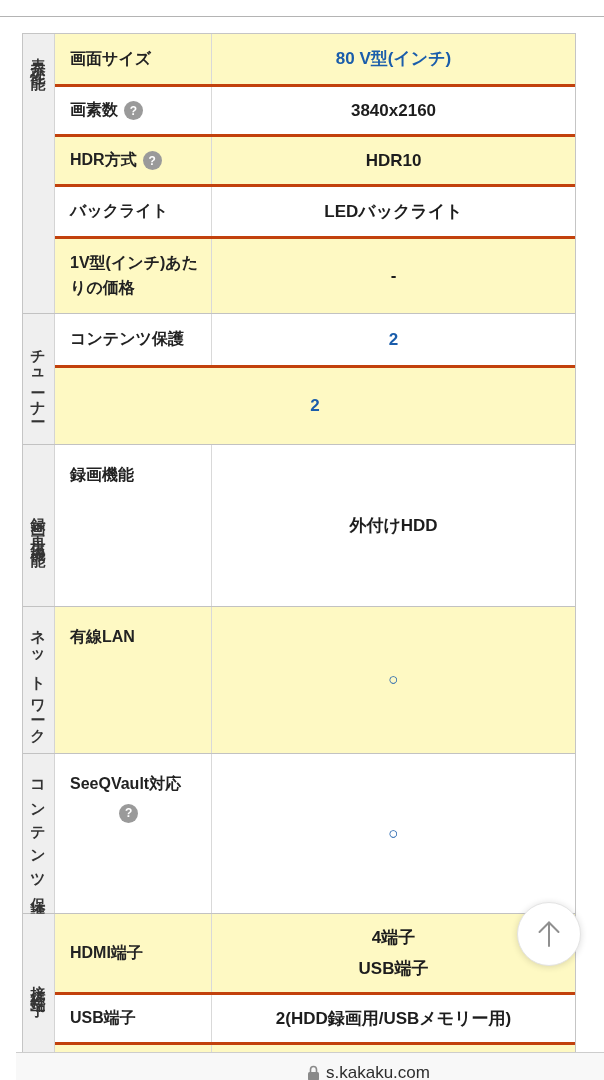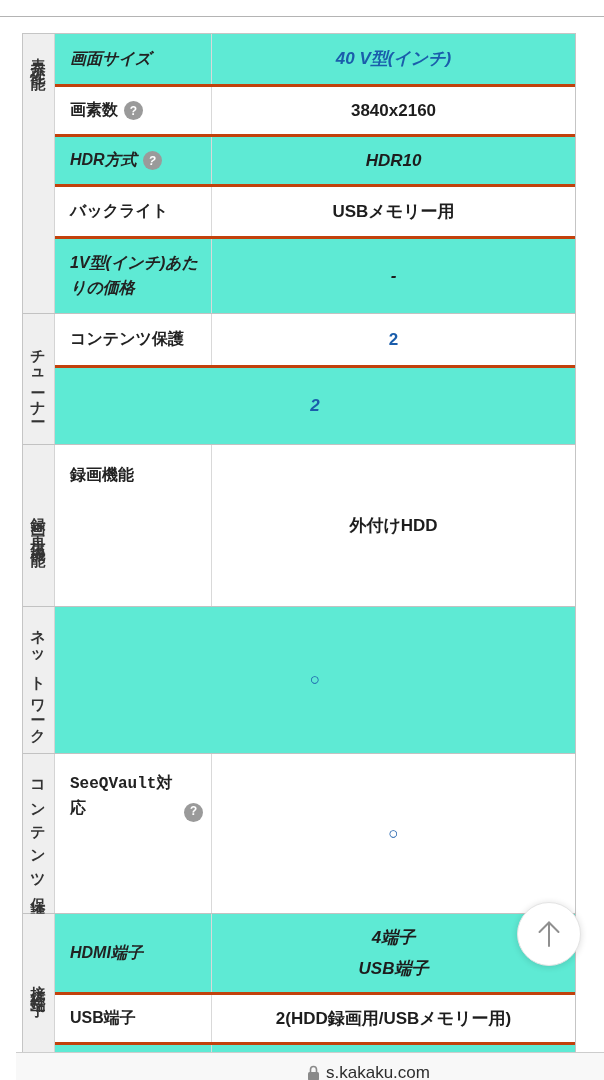--- a/index.html
+++ b/index.html
@@ -31,33 +31,33 @@
   .cat.top { justify-content:flex-start; padding-top:12px; }
   .cat-t {
     writing-mode:vertical-rl; text-orientation:mixed;
     font-size:15px; font-weight:600; color:#333; letter-spacing:6px;
     line-height:1;
   }
 
   .rows { flex:1; display:flex; flex-direction:column; }
   .row { display:flex; }
   .row + .row { border-top:3px solid #c2410c; }
-  .row.bg-g { background:#5eead4;font-style:italic; }
+  .row.bg-g { background:#fef9c3; }
   .row.bg-w { background:#ffffff; }
 
   .spec {
     width:157px; flex:0 0 157px; border-right:1px solid #d9d9d9;
     display:flex; align-items:center; padding:8px 8px 8px 15px;
   }
   .row.tall .spec { align-items:flex-start; padding-top:18px; }
   .spec-t {
     font-size:16px; font-weight:600; color:#222; line-height:1.55;
     word-break:break-word;
   }
-  .spec-col { display:flex; flex-direction:row; align-items:flex-end;font-family:Liberation Mono, monospace; }
+  .spec-col { display:flex; flex-direction:column; align-items:center; }
   .spec-col .help { margin:7px 0 0 6px; }
 
   .help {
     display:inline-flex; align-items:center; justify-content:center;
     width:19px; height:19px; border-radius:50%;
     background:#9a9a9a; color:#fff; font-size:12px; font-weight:700;
     margin-left:6px; vertical-align:-3px; flex:0 0 auto;
   }
 
   .val {
@@ -106,21 +106,21 @@
   <div class="section">
     <div class="cat top">
       <span class="cat-t">表示性能</span>
     </div>
     <div class="rows">
       <div class="row bg-g h50">
         <div class="spec">
           <span class="spec-t">画面サイズ</span>
         </div>
         <div class="val">
-          <span class="v link">40 V型(インチ)</span>
+          <span class="v link">80 V型(インチ)</span>
         </div>
       </div>
       <div class="row bg-w h50">
         <div class="spec">
           <span class="spec-t">画素数</span>
           <span class="help">?</span>
         </div>
         <div class="val">
           <span class="v">3840x2160</span>
         </div>
@@ -132,21 +132,21 @@
         </div>
         <div class="val">
           <span class="v">HDR10</span>
         </div>
       </div>
       <div class="row bg-w h52">
         <div class="spec">
           <span class="spec-t">バックライト</span>
         </div>
         <div class="val">
-          <span class="v">USBメモリー用</span>
+          <span class="v">LEDバックライト</span>
         </div>
       </div>
       <div class="row bg-g h77">
         <div class="spec">
           <span class="spec-t">1V型(インチ)あたりの価格</span>
         </div>
         <div class="val">
           <span class="v">-</span>
         </div>
       </div>
@@ -189,20 +189,23 @@
       </div>
     </div>
   </div>
 
   <div class="section">
     <div class="cat">
       <span class="cat-t">ネットワーク</span>
     </div>
     <div class="rows">
       <div class="row bg-g h146 tall">
+        <div class="spec">
+          <span class="spec-t">有線LAN</span>
+        </div>
         <div class="val">
           <span class="v link">○</span>
         </div>
       </div>
     </div>
   </div>
 
   <div class="section">
     <div class="cat">
       <span class="cat-t">コンテンツ保護</span>

